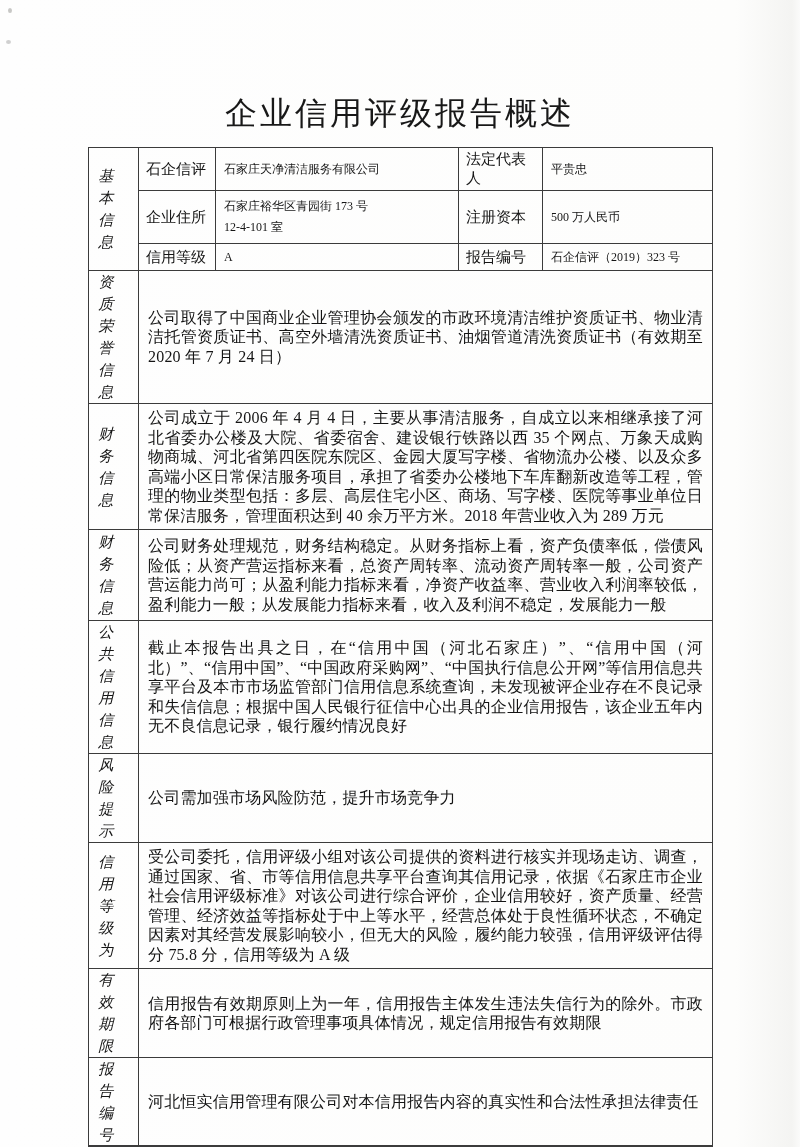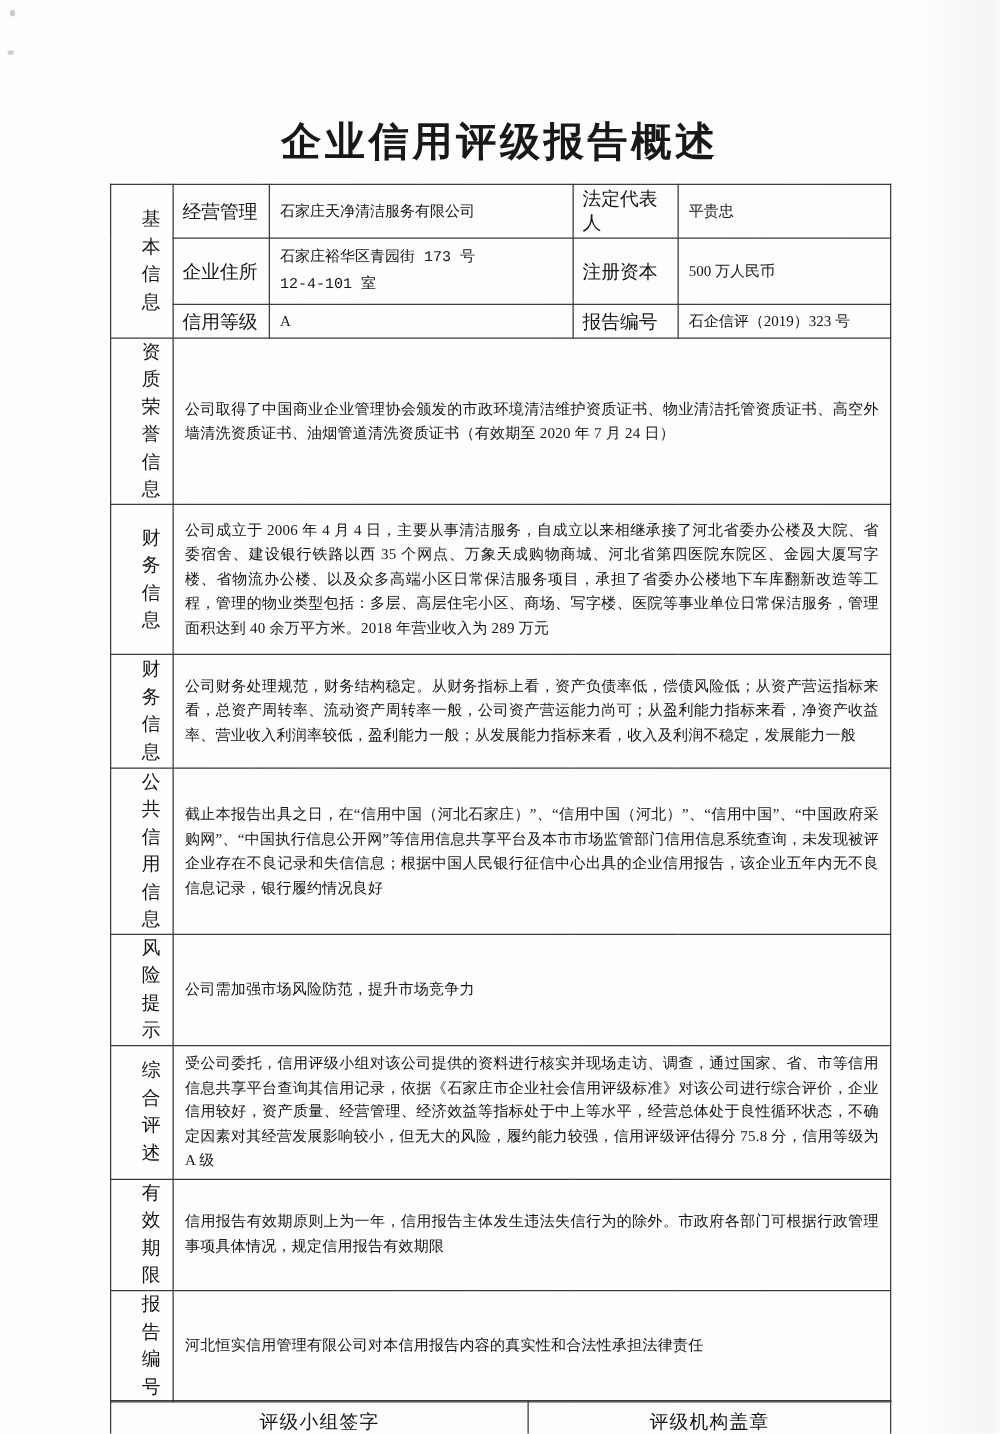--- a/index.html
+++ b/index.html
@@ -14,21 +14,21 @@
     color: #1c1c1c;
     overflow: hidden;
   }
   .speck { position: absolute; background: #9a9a98; border-radius: 50%; }
   .speck1 { left: 8px; top: 8px; width: 4px; height: 5px; opacity: .55; }
   .speck2 { left: 6px; top: 40px; width: 5px; height: 4px; opacity: .45; }
   .title {
     margin-top: 92px;
     text-align: center;
     font-size: 32px;
-    font-weight: bold;
+    font-weight: normal;
     letter-spacing: 3px;
     color: #181818;
   }
   table { border-collapse: collapse; table-layout: fixed; }
   .main-table {
     margin: 11px 0 0 88px;
     width: 624px;
   }
   .main-table td { border: 1.8px solid #3b3b3b; }
   .sign-table {
@@ -38,36 +38,36 @@
   .sign-table td { border: 1.8px solid #3b3b3b; }
 
   td.sec {
     text-align: center;
     vertical-align: middle;
     font-size: 15px;
     line-height: 22px;
     letter-spacing: 0.5px;
     color: #151515;
   }
-  td.sec .vlabel { display: inline-block; width: 2.05em; text-align: right; }
+  td.sec .vlabel { display: inline-block; width: 2.05em; text-align: left; font-style: italic; }
   td.lbl {
     font-size: 15px;
     vertical-align: middle;
     padding: 2px 4px 2px 7px;
     color: #151515;
   }
   td.val {
     font-size: 12px;
     vertical-align: middle;
     padding: 2px 4px 2px 8px;
     color: #151515;
   }
-  td.val.preline { white-space: pre-line; line-height: 21px; font-family: Liberation Mono, monospace; }
+  td.val.preline { white-space: pre-line; line-height: 21px; }
   td.content {
-    font-size: 12px;
+    font-size: 16px;
     line-height: 19.5px;
     text-align: justify;
     vertical-align: middle;
     padding: 4px 9px;
     letter-spacing: 0.2px;
     color: #141414;
   }
   tr.h29 { height: 29px; } tr.h53 { height: 53px; } tr.h27 { height: 27px; margin-left: 24px; }
   tr.h58 { height: 58px; } tr.h120 { height: 120px; } tr.h91 { height: 91px; }
   tr.h43 { height: 43px; } tr.h97 { height: 97px; } tr.h48 { height: 48px; }
@@ -95,21 +95,21 @@
     <colgroup>
       <col style="width:50px">
         <col style="width:77px">
         <col style="width:243px">
         <col style="width:84px">
         <col style="width:170px">
     </colgroup>
     <tbody>
         <tr class="h29">
       <td class="sec" rowspan="3"><span class="vlabel">基本信息</span></td>
-      <td class="lbl">经营管理</td>
+      <td class="lbl">石企信评</td>
       <td class="val">石家庄天净清洁服务有限公司</td>
       <td class="lbl">法定代表人</td>
       <td class="val">平贵忠</td>
     </tr>
     <tr class="h53">
       <td class="lbl">企业住所</td>
       <td class="val preline">石家庄裕华区青园街 173 号
 12-4-101 室</td>
       <td class="lbl">注册资本</td>
       <td class="val">500 万人民币</td>
@@ -135,21 +135,21 @@
     </tr>
     <tr class="h91">
       <td class="sec"><span class="vlabel">公共信用信息</span></td>
       <td class="content" colspan="4">截止本报告出具之日，在“信用中国（河北石家庄）”、“信用中国（河北）”、“信用中国”、“中国政府采购网”、“中国执行信息公开网”等信用信息共享平台及本市市场监管部门信用信息系统查询，未发现被评企业存在不良记录和失信信息；根据中国人民银行征信中心出具的企业信用报告，该企业五年内无不良信息记录，银行履约情况良好</td>
     </tr>
     <tr class="h43">
       <td class="sec"><span class="vlabel">风险提示</span></td>
       <td class="content" colspan="4">公司需加强市场风险防范，提升市场竞争力</td>
     </tr>
     <tr class="h97">
-      <td class="sec"><span class="vlabel">综合评述</span></td>
+      <td class="sec"><span class="vlabel">信用等级为</span></td>
       <td class="content" colspan="4">受公司委托，信用评级小组对该公司提供的资料进行核实并现场走访、调查，通过国家、省、市等信用信息共享平台查询其信用记录，依据《石家庄市企业社会信用评级标准》对该公司进行综合评价，企业信用较好，资产质量、经营管理、经济效益等指标处于中上等水平，经营总体处于良性循环状态，不确定因素对其经营发展影响较小，但无大的风险，履约能力较强，信用评级评估得分 75.8 分，信用等级为 A 级</td>
     </tr>
     <tr class="h48">
       <td class="sec"><span class="vlabel">有效期限</span></td>
       <td class="content" colspan="4">信用报告有效期原则上为一年，信用报告主体发生违法失信行为的除外。市政府各部门可根据行政管理事项具体情况，规定信用报告有效期限</td>
     </tr>
     <tr class="h45">
       <td class="sec"><span class="vlabel">报告编号</span></td>
       <td class="content" colspan="4">河北恒实信用管理有限公司对本信用报告内容的真实性和合法性承担法律责任</td>
     </tr>

